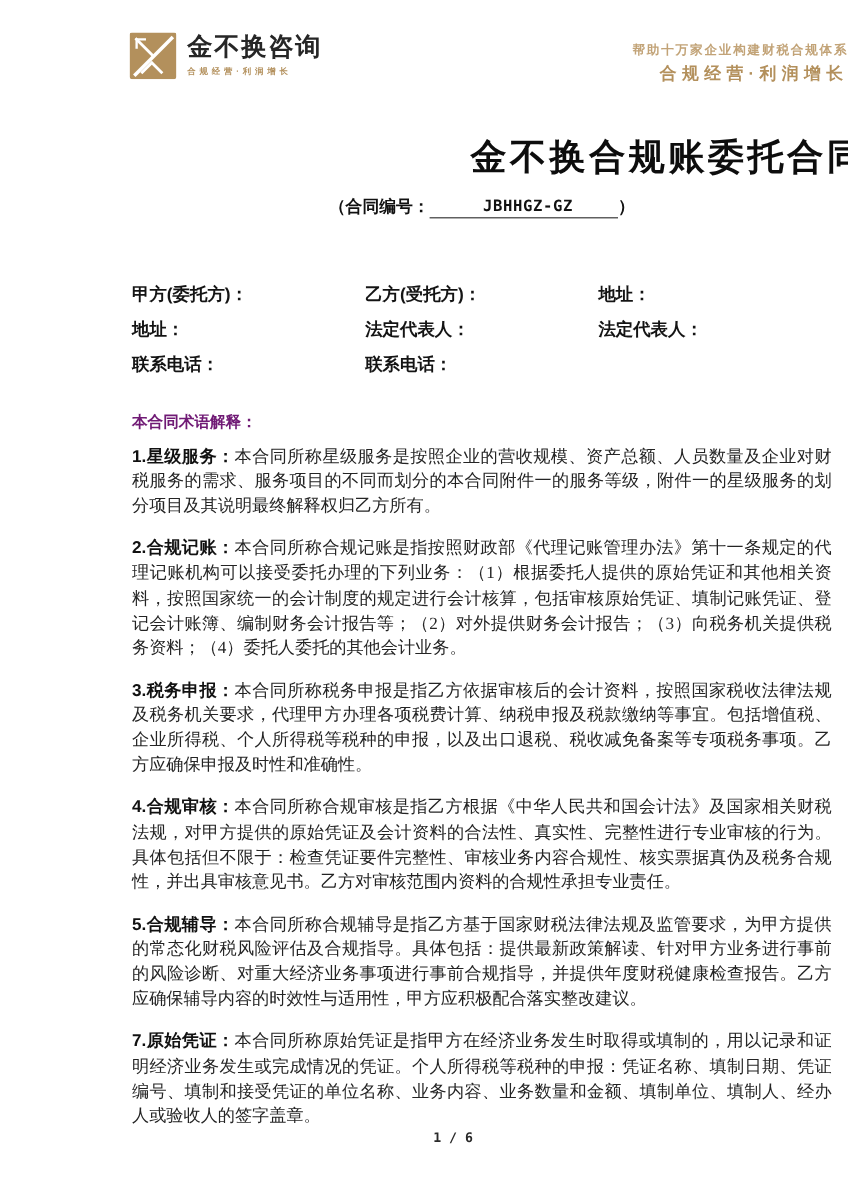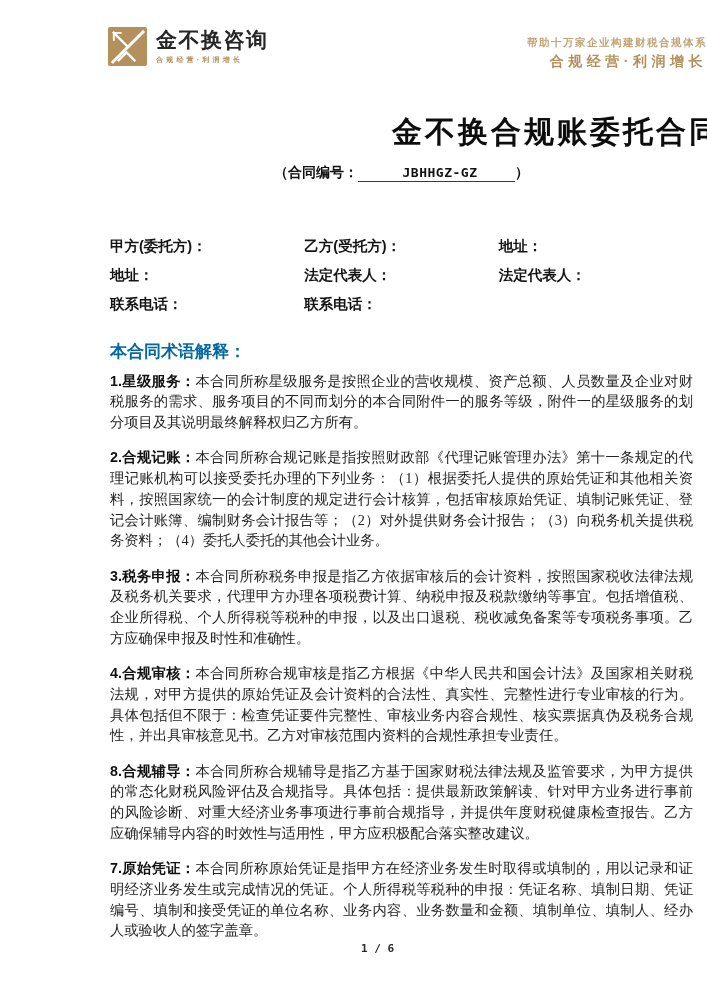--- a/index.html
+++ b/index.html
@@ -61,21 +61,21 @@
     display:grid; grid-template-columns:1fr 1fr 1fr;
     padding:0 62px; margin-top:50px;
     font-family:"Liberation Sans","DejaVu Sans",sans-serif;
     font-size:14.5px; font-weight:700; color:#141414;
   }
   .parties .cell { line-height:29px; }
   
   .terms { padding:0 62px; margin-top:22px; }
   .terms-heading {
     font-family:"Liberation Sans","DejaVu Sans",sans-serif;
-    font-size:17px; font-weight:800; color:#0369a1; line-height:21px;
+    font-size:13px; font-weight:800; color:#701a75; line-height:21px;
   }
   .term {
     margin-top:9px;
     font-size:14.3px; line-height:20.8px; text-align:justify; color:#242424;
   }
   .term .lead {
     font-family:"Liberation Sans","DejaVu Sans",sans-serif;
     font-weight:800; color:#111;margin-top:16px;
   }
   
@@ -132,20 +132,20 @@
     <div class="terms-heading">本合同术语解释：</div>
 
     <p class="term"><span class="lead">1.星级服务：</span><span>本合同所称星级服务是按照企业的营收规模、资产总额、人员数量及企业对财税服务的需求、服务项目的不同而划分的本合同附件一的服务等级，附件一的星级服务的划分项目及其说明最终解释权归乙方所有。</span></p>
 
     <p class="term"><span class="lead">2.合规记账：</span><span>本合同所称合规记账是指按照财政部《代理记账管理办法》第十一条规定的代理记账机构可以接受委托办理的下列业务：（1）根据委托人提供的原始凭证和其他相关资料，按照国家统一的会计制度的规定进行会计核算，包括审核原始凭证、填制记账凭证、登记会计账簿、编制财务会计报告等；（2）对外提供财务会计报告；（3）向税务机关提供税务资料；（4）委托人委托的其他会计业务。</span></p>
 
     <p class="term"><span class="lead">3.税务申报：</span><span>本合同所称税务申报是指乙方依据审核后的会计资料，按照国家税收法律法规及税务机关要求，代理甲方办理各项税费计算、纳税申报及税款缴纳等事宜。包括增值税、企业所得税、个人所得税等税种的申报，以及出口退税、税收减免备案等专项税务事项。乙方应确保申报及时性和准确性。</span></p>
 
     <p class="term"><span class="lead">4.合规审核：</span><span>本合同所称合规审核是指乙方根据《中华人民共和国会计法》及国家相关财税法规，对甲方提供的原始凭证及会计资料的合法性、真实性、完整性进行专业审核的行为。具体包括但不限于：检查凭证要件完整性、审核业务内容合规性、核实票据真伪及税务合规性，并出具审核意见书。乙方对审核范围内资料的合规性承担专业责任。</span></p>
 
-    <p class="term"><span class="lead">8.合规辅导：</span><span>本合同所称合规辅导是指乙方基于国家财税法律法规及监管要求，为甲方提供的常态化财税风险评估及合规指导。具体包括：提供最新政策解读、针对甲方业务进行事前的风险诊断、对重大经济业务事项进行事前合规指导，并提供年度财税健康检查报告。乙方应确保辅导内容的时效性与适用性，甲方应积极配合落实整改建议。</span></p>
+    <p class="term"><span class="lead">5.合规辅导：</span><span>本合同所称合规辅导是指乙方基于国家财税法律法规及监管要求，为甲方提供的常态化财税风险评估及合规指导。具体包括：提供最新政策解读、针对甲方业务进行事前的风险诊断、对重大经济业务事项进行事前合规指导，并提供年度财税健康检查报告。乙方应确保辅导内容的时效性与适用性，甲方应积极配合落实整改建议。</span></p>
 
     <p class="term"><span class="lead">7.原始凭证：</span><span>本合同所称原始凭证是指甲方在经济业务发生时取得或填制的，用以记录和证明经济业务发生或完成情况的凭证。个人所得税等税种的申报：凭证名称、填制日期、凭证编号、填制和接受凭证的单位名称、业务内容、业务数量和金额、填制单位、填制人、经办人或验收人的签字盖章。</span></p>
   </div>
 
   <div class="footer">1 / 6</div>
 
 </div>
 
 </body></html>

